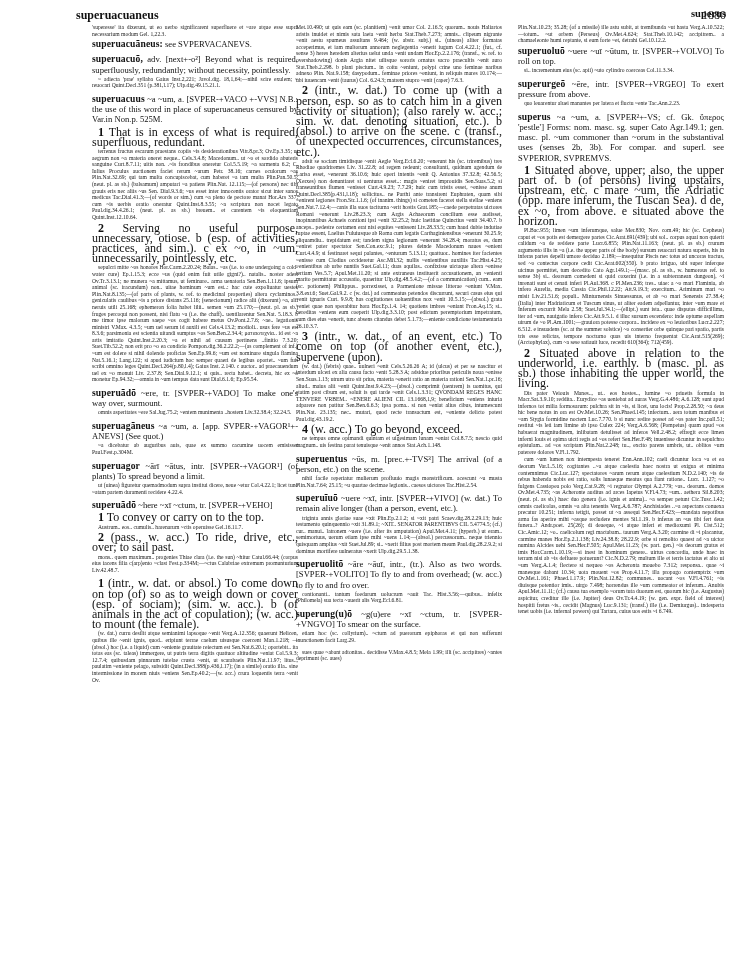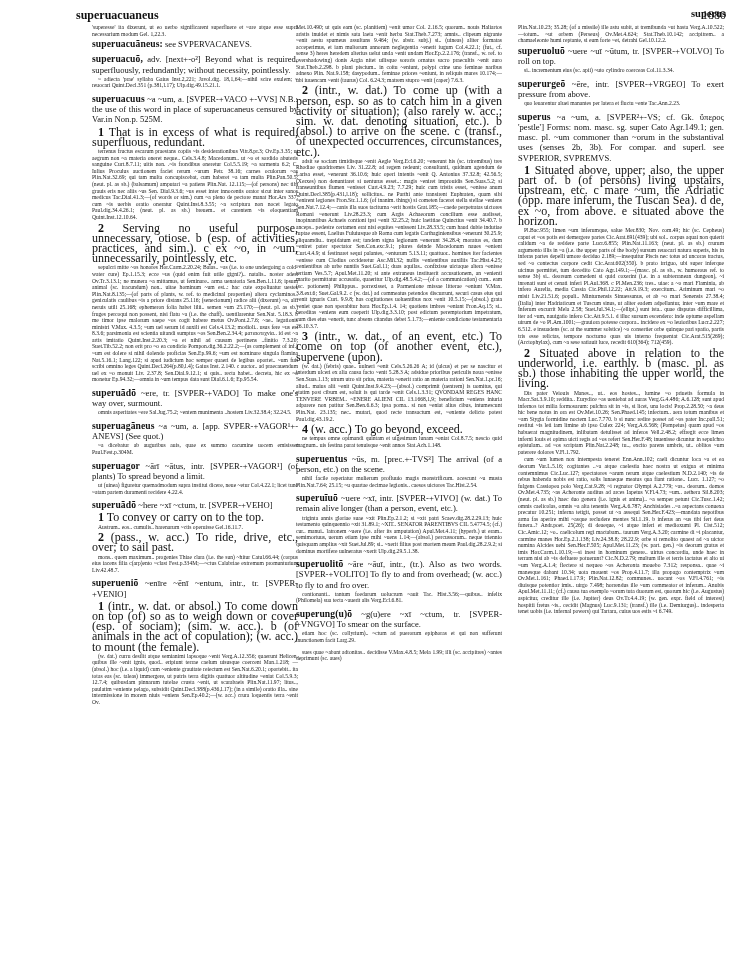--- a/index.html
+++ b/index.html
@@ -76,21 +76,20 @@
 
   <div class="entry">
     <p class="head-line"><span class="hw">superuādō</span> <span>~here ~xī ~ctum, tr. [SVPER-+VEHO]</span></p>
     <p class="sense"><span class="sense-num">1</span> <span>To convey or carry on to the top.</span></p>
     <p class="quot">Austrum.. eos.. cumulis.. harenarum ~ctis operuisse Gel.16.11.7.</p>
     <p class="sense"><span class="sense-num">2</span> <span>(pass., w. acc.) To ride, drive, etc., over; to sail past.</span></p>
     <p class="quot">mons.. quem maximum.. progenies Thiae clara (i.e. the sun) ~hitur Catul.66.44; (corpus eius iacens filia c(arp)ento ~clast Fest.p.334M;—~ctus Calabriae extremum promunturium Liv.42.48.7.</p>
   </div>
 
   <div class="entry">
-    <p class="head-line"><span class="hw">superueniō</span> <span>~enīre ~ēnī ~entum, intr., tr. [SVPER-+VENIO]</span></p>
     <p class="sense"><span class="sense-num">1</span> <span>(intr., w. dat. or absol.) To come down on top (of) so as to weigh down or cover (esp. of sociam); (sim. w. acc.). b (of animals in the act of copulation); (w. acc.) to mount (the female).</span></p>
     <p class="quot">(w. dat.) curru desilit atque semianimi lapsoque ~enit Verg.A.12.356; quaerunt Helicen, quibus ille ~enit ignis, quod.. eripiunt terrae caelum uisusque coercent Man.1.218; —(absol.) hoc (i.e. a liquid) cum ~eniente grauitate reiectum est Sen.Nat.6.20.1; oportebit.. ita totas eas (sc. taleas) immergere, ut putris terra digitis quattuor altitudine ~eniat Col.5.9.3; 12.7.4; quibusdam pinnarum tutelae crusta ~enit, ut scarabaeis Plin.Nat.11.97; litus.., paulatim ~eniente pelago, subsidit Quint.Decl.388(p.436,l.17); (in a simile) oratio illa.. sine intermissione in morem niuis ~eniens Sen.Ep.40.2;—(w. acc.) crura loquentis terra ~enit Ov.</p>
   </div>
 </div>
 
 <div class="col col-mid">
   <p class="cont">Met.10.490; ut quis eam (sc. planitiem) ~enit umor Col. 2.16.5; quorum.. nouis Haliartos aristis inuidet et nimis sata laeta ~enit herba Stat.Theb.7.273; amnis.. clipeum nigrante ~enit aestu spumeus assultans 9.464; (w. abstr. subj.) si.. (uineas) aliter formatas acceperimus, et iam multorum annorum neglegentia ~enerit iugum Col.4.22.1; (fut., cf. sense 3) heres heredem alterius uelut unda ~enit undam Hor.Ep.2.2.176; (transf., w. ref. to overshadowing) donis Argia nitet uilisque sororis ornatus sacro praecultis ~enit auro Stat.Theb.2.298. b plani piscium.. in coitu ~eniunt, polypi crine uno feminae naribus adnexo Plin. Nat.9.158; dasypodum.. feminae priores ~eniunt, in reliquis mares 10.174;—ubi iuuencam ~enit (taurus) Col. 6.24.3; matrem stupro ~enit (caper) 7.6.3.</p>
 
   <p class="sense"><span class="sense-num">2</span> <span>(intr., w. dat.) To come up (with a person, esp. so as to catch him in a given activity or situation); (also rarely w. acc.; sim. w. dat. denoting situation, etc.). b (absol.) to arrive on the scene. c (transf., of unexpected occurrences, circumstances, etc.).</span></p>
   <p class="quot">adsit se sociam timidisque ~enit Aegle Verg.Ecl.6.20; ~enerunt his (sc. triremibus) tres Rhodiae quadriremes Liv. 31.22.8; ad regem redeunt; consultanti, quidnam agendum de Larisa esset, ~enerunt 36.10.6; huic operi intentis ~enit Q. Antonius 37.32.8; 42.56.5; (Xerxes) non denuntiaret si uenturus esset..: magis ~eniret improuidis Sen.Suas.5.2; si transeuntibus flumen ~enisset Curt.4.9.23; 7.7.29; huic cum tristis esset, ~enisse anum Quint.Decl.385(p.431,l.18); sollicitus.. ne Parthi ante transirent Euphraten, quam sibi ~enirent legiones Fron.Str.1.1.6; (of inanim. things) si cometen faceret stella stellae ~eniens Sen.Nat.7.12.4;—canis illa suos taciturna ~erit hostis Grat.185;—caede perpetratas uictores Romani ~enerunt Liv.28.23.3; cum Argis Achaeorum concilium esse audisset, inopinantibus Achaeis contioni ipsi ~enit 32.25.2; huic laetitiae Quinctius ~enit 34.40.7. b anceps.. pedestre certamen erat nisi equites ~enissent Liv.28.33.5; cum haud dubie indutiae ruptae essent, Laelius Fuluiusque ab Roma cum legatis Carthaginiensibus ~enerunt 30.25.9; aliquamdiu.. trepidatum est; tandem signa legionum ~enerunt 34.28.4; moratus es, dum ~eniret pater spectator Sen.Con.exc.9.1; plures deinde Macedonum naues ~enient Curt.4.4.9; si festinaret sequi palantes, ~enturum 5.13.11; quattuor.. homines iter facientes ~enisse cum Clodius occideretur Asc.Mil.32; nullis ~enientibus auxiliis Tac.Hist.4.25; ~enientibus ab urbe nuntiis Suet.Gal.11; duas aquilas.. confixisse uictaque altera ~enisse tertiam Ves.5.7; Apul.Met.11.20; si ante extraneus instituerit accusationem, an ~enienti marito permittatur accusatio, quaeritur Ulp.dig.48.5.4.2;—(of a communication) cum.. eam (sc. potionem) Philippus.. porrexisset, a Parmenione missae litterae ~eniunt V.Max. 3.8.ext.6; Suet.Gal.9.2. c (w. dat.) ad commeatus petendos discurrunt, securi casus eius qui ~enit ignaris Curt. 9.9.8; has cogitationes uoluentibus nox ~enit 10.5.15;—(absol.) grata ~eniet quae non sperabitur hora Hor.Ep.1.4. 14; quotiens imbres ~eniant Fron.Aq.15; si.. hereditas ~eniens eum coeperit Ulp.dig.3.3.10; post edictum peremptorium impetratum, cum dies eius ~enerit, tunc absens citandus debet 5.1.73;—eniente condicione testamentaria 26.10.3.7.</p>

